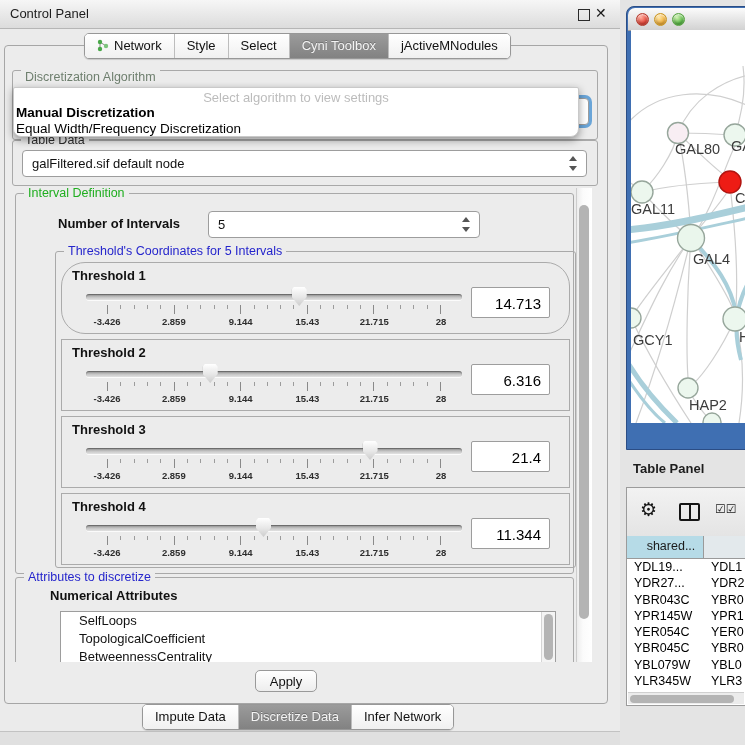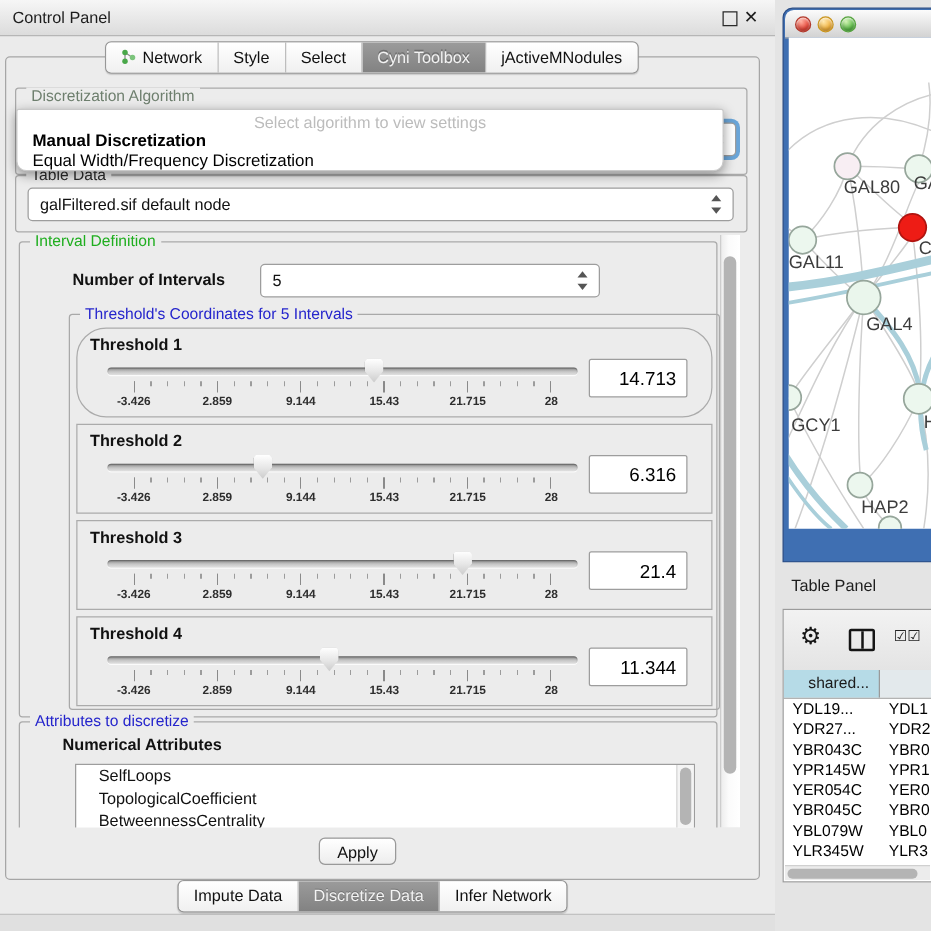--- a/index.html
+++ b/index.html
@@ -41,21 +41,21 @@
   .combo .combo-text{position:absolute;left:9px;top:5px;font-size:13px;color:#111;white-space:nowrap;}
   .combo .combo-arrows{position:absolute;right:9px;top:4px;width:8px;height:17px;}
   .combo .combo-arrows .up{position:absolute;left:0;top:1px;width:0;height:0;border-left:4px solid transparent;border-right:4px solid transparent;border-bottom:5px solid #555;}
   .combo .combo-arrows .down{position:absolute;left:0;bottom:1px;width:0;height:0;border-left:4px solid transparent;border-right:4px solid transparent;border-top:5px solid #555;}
   .combo.focused{box-shadow:0 0 0 3px var(--focus-ring);}
 
   
   .popup{position:absolute;left:13px;top:87px;width:564px;height:48px;background:#fff;
     border:1px solid #c9c9c9;border-radius:2px 2px 8px 8px;box-shadow:0 3px 9px rgba(0,0,0,.4);z-index:20;overflow:hidden;}
   .popup .ph{height:15px;padding-top:2px;text-align:center;font-size:13px;color:#bcbcbc;}
-  .popup .opt{height:15.5px;padding-left:12px;font-size:13.5px;color:#000;white-space:nowrap;}
+  .popup .opt{height:15.5px;padding-left:2px;font-size:13.5px;color:#000;white-space:nowrap;}
   .popup .opt.bold{font-weight:bold;}
 
   
   .viewport{position:absolute;left:10px;top:188px;width:582px;height:474px;overflow:hidden;}
   .vscroll{position:absolute;left:566px;top:0;width:15px;height:474px;background:linear-gradient(90deg,#ededed,#fbfbfb 40%,#fff);border-left:1px solid #cdcdcd;border-right:1px solid #cdcdcd;}
   .vscroll .vthumb{position:absolute;left:2px;top:17px;width:10px;height:414px;border-radius:6px;background:#b4b4b4;}
 
   .bold-label{position:absolute;font-size:13px;font-weight:bold;color:#111;white-space:nowrap;}
 
   
@@ -94,21 +94,21 @@
     border:1px solid #2b4d85;border-radius:8px 0 0 0;box-sizing:border-box;}
   .net-titlebar{position:absolute;left:1px;top:1px;right:0;height:22px;border-radius:7px 0 0 0;
     background:linear-gradient(#fbfbfb,#d2d2d2);border-bottom:1px solid #9f9f9f;}
   .light{position:absolute;top:4.5px;width:13px;height:13px;border-radius:50%;box-shadow:inset 0 1px 2px rgba(255,255,255,.8), inset 0 -2px 3px rgba(0,0,0,.25);}
   .light.red{left:8px;background:radial-gradient(circle at 35% 30%,#ffb0a0,#e7473a 60%,#bf3125);border:1px solid #b23a2d;box-sizing:border-box;}
   .light.yellow{left:26px;background:radial-gradient(circle at 35% 30%,#ffe9ae,#f2b13c 60%,#d89022);border:1px solid #c9951f;box-sizing:border-box;}
   .light.green{left:44px;background:radial-gradient(circle at 35% 30%,#d2f2b4,#5cbb48 60%,#3e9e33);border:1px solid #57a340;box-sizing:border-box;}
   .net-canvas{position:absolute;left:4px;top:23px;background:#fff;overflow:hidden;}
   .node-label{font-size:14.5px;fill:#3c3c3c;font-family:"Liberation Sans","DejaVu Sans",sans-serif;}
 
-  .tp-header{position:absolute;left:0;top:450px;width:125px;height:37px;background:#e4e4e4;}
+  .tp-header{position:absolute;left:0;top:450px;width:125px;height:37px;background:#e4e4e4;font-weight:bold;}
   .tp-header .tp-title{position:absolute;left:13px;top:11px;font-size:13px;color:#1d1d1d;}
 
   .table-window{position:absolute;left:6px;top:487px;width:125px;height:219px;background:#fff;border:1px solid #9b9b9b;box-sizing:border-box;overflow:hidden;}
   .table-toolbar{position:absolute;left:0;top:0;width:100%;height:48px;background:linear-gradient(#f2f2f2,#e4e4e4);border-bottom:1px solid #c9c9c9;}
   .gear{position:absolute;left:13px;top:11px;font-size:19px;color:#151515;line-height:22px;}
   .split-icon{position:absolute;left:52px;top:15px;width:17px;height:14px;border:2px solid #151515;border-radius:2px;}
   .split-icon:after{content:"";position:absolute;left:50%;top:0;bottom:0;width:2px;background:#151515;transform:translateX(-50%);}
   .checks{position:absolute;left:88px;top:14px;font-size:12px;color:#222;letter-spacing:0px;}
 
   .thead{position:absolute;left:0;top:48px;width:160px;height:22px;display:flex;border-bottom:1px solid #9a9a9a;}

